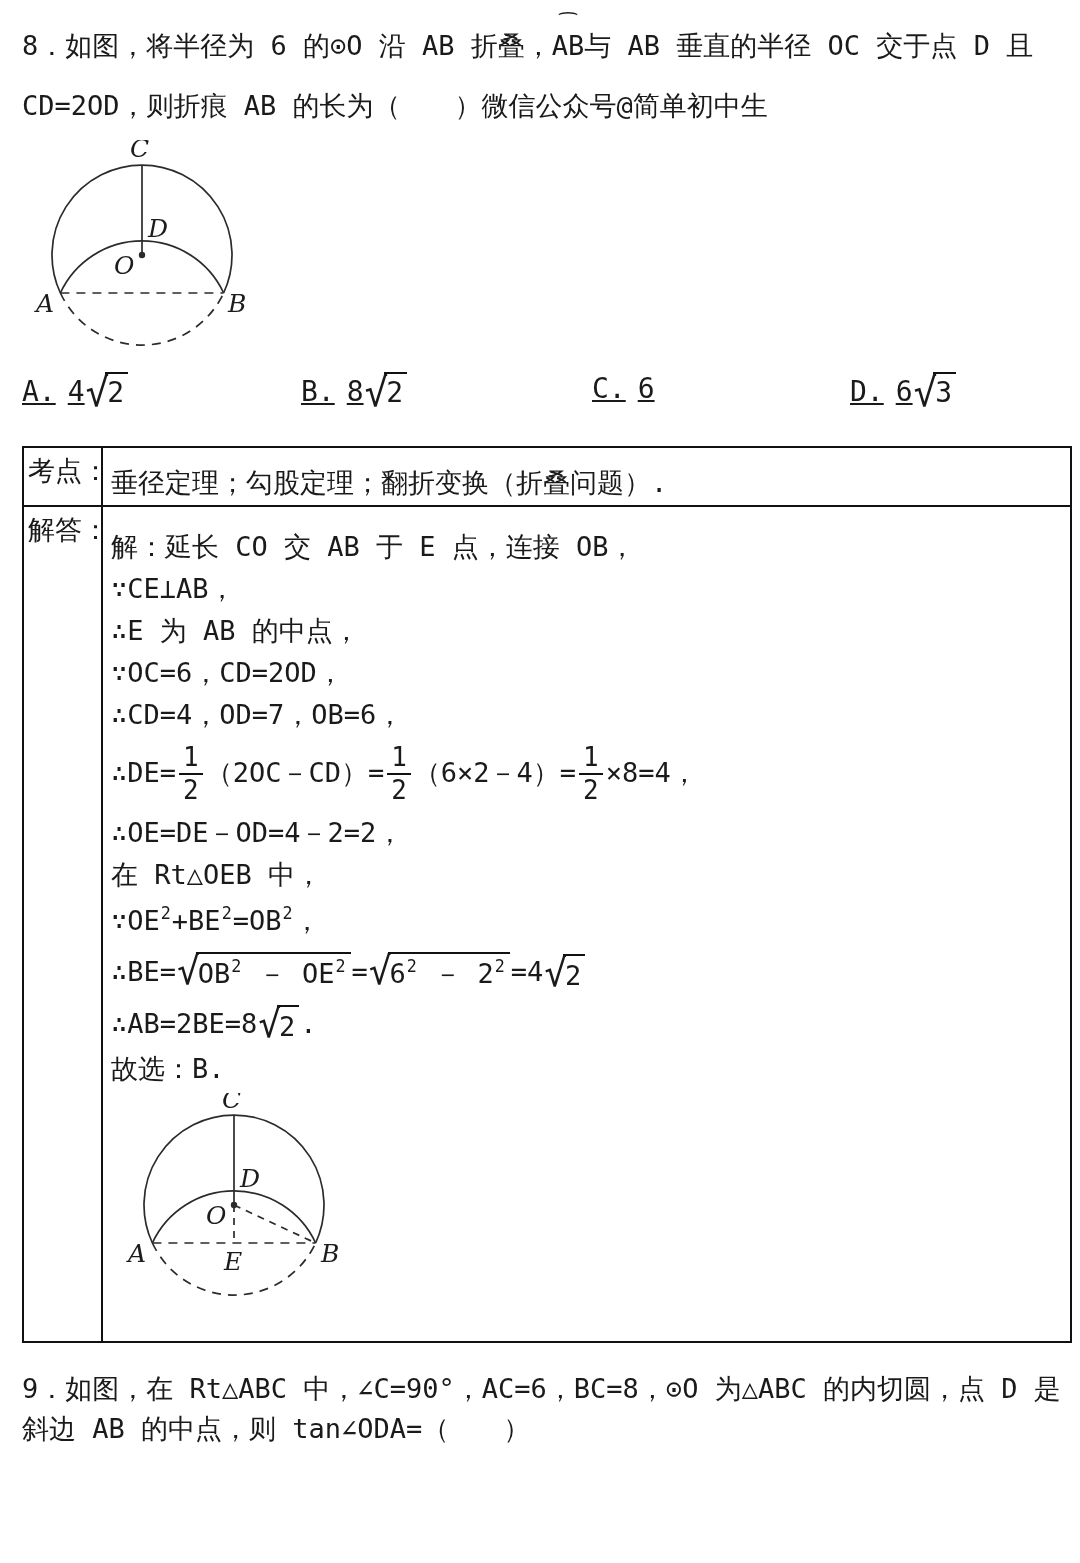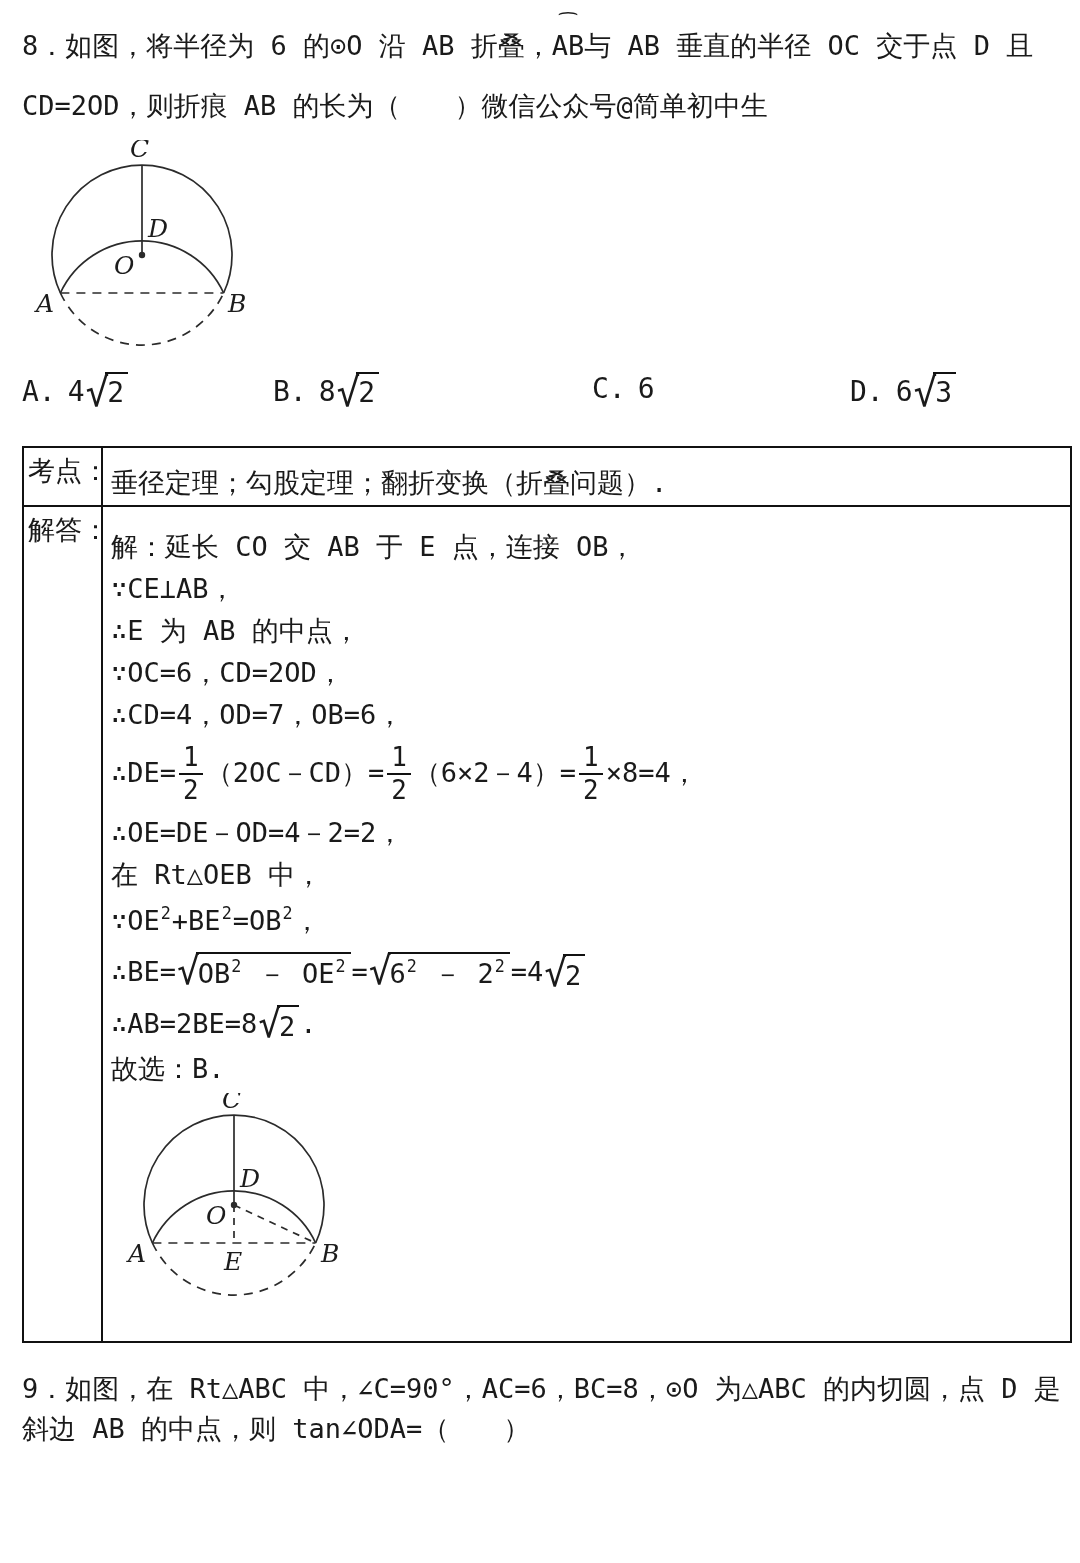--- a/index.html
+++ b/index.html
@@ -14,22 +14,22 @@
   .stmt{font-size:27px;line-height:60px;width:1044px;margin:0;}
   .stmt9{font-size:27px;line-height:40px;width:1044px;margin:26px 0 0 0;}
   
   .overarc{display:inline-block;position:relative;}
   .arc-top{position:absolute;top:-13px;left:50%;transform:translateX(-50%) scaleX(1.9);font-size:18px;line-height:1;}
   
   .figwrap{margin:4px 0 0 8px;}
   svg text{font-family:"DejaVu Serif","Liberation Serif",serif;font-style:italic;font-size:25px;fill:#1c1c1c;}
   
   .options{position:relative;height:52px;margin-top:2px;font-size:28px;}
-  .opt{position:absolute;top:6px;white-space:nowrap;}
-  .opt-a{left:0px;}.opt-b{left:251px;}.opt-c{left:525px;margin-left:45px;}.opt-d{left:828px;}
+  .opt{position:absolute;top:6px;white-space:nowrap;text-decoration:underline;}
+  .opt-a{left:0px;}.opt-b{left:279px;}.opt-c{left:525px;margin-left:45px;}.opt-d{left:828px;}
   .opt-label{margin-right:12px;}
   
   table.solution{border-collapse:collapse;margin-top:28px;width:1050px;table-layout:fixed;}
   table.solution td{border:2px solid #111;font-size:27px;vertical-align:top;}
   td.lbl{width:72px;padding:5px 1px 5px 4px;white-space:nowrap;}
   td.val{padding:16px 6px 4px 8px;line-height:37px;}
   .sol-line{margin:6px 0;line-height:36px;white-space:nowrap;}
   .sol-line.tall{margin:10px 0;}
   
   .frac{display:inline-flex;flex-direction:column;align-items:center;vertical-align:middle;margin:0 3px;line-height:1.12;font-size:0.96em;}

